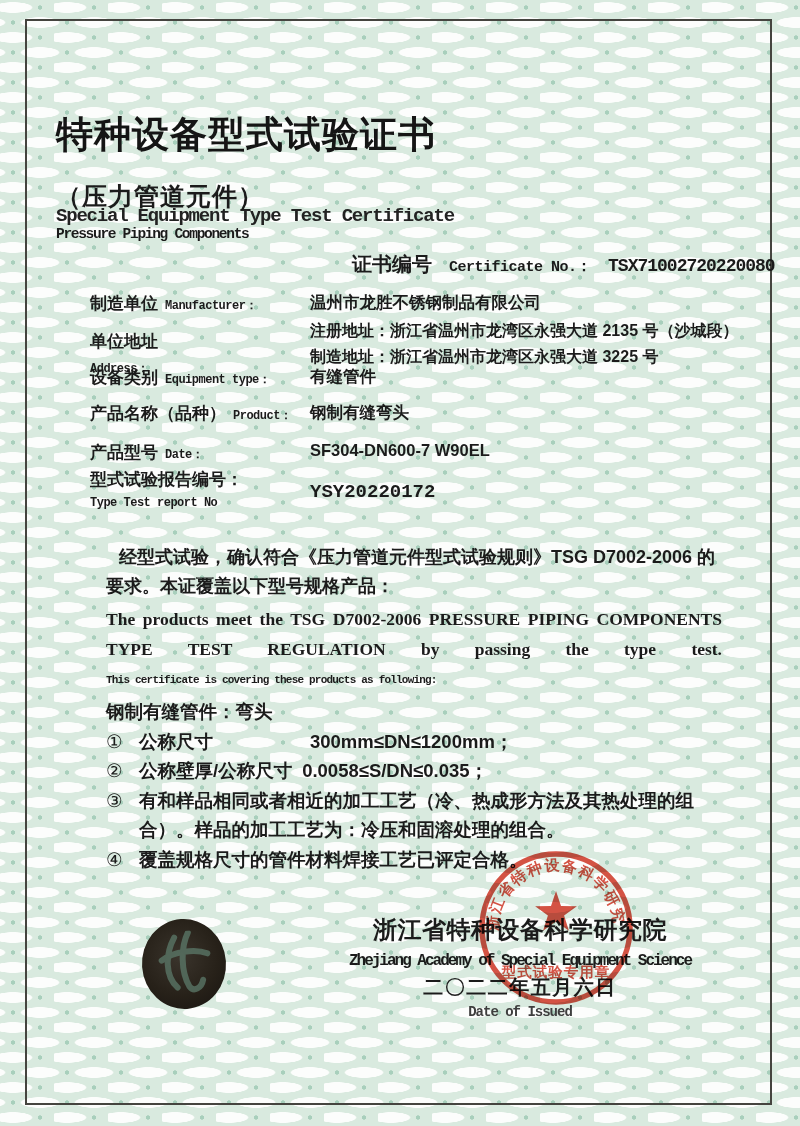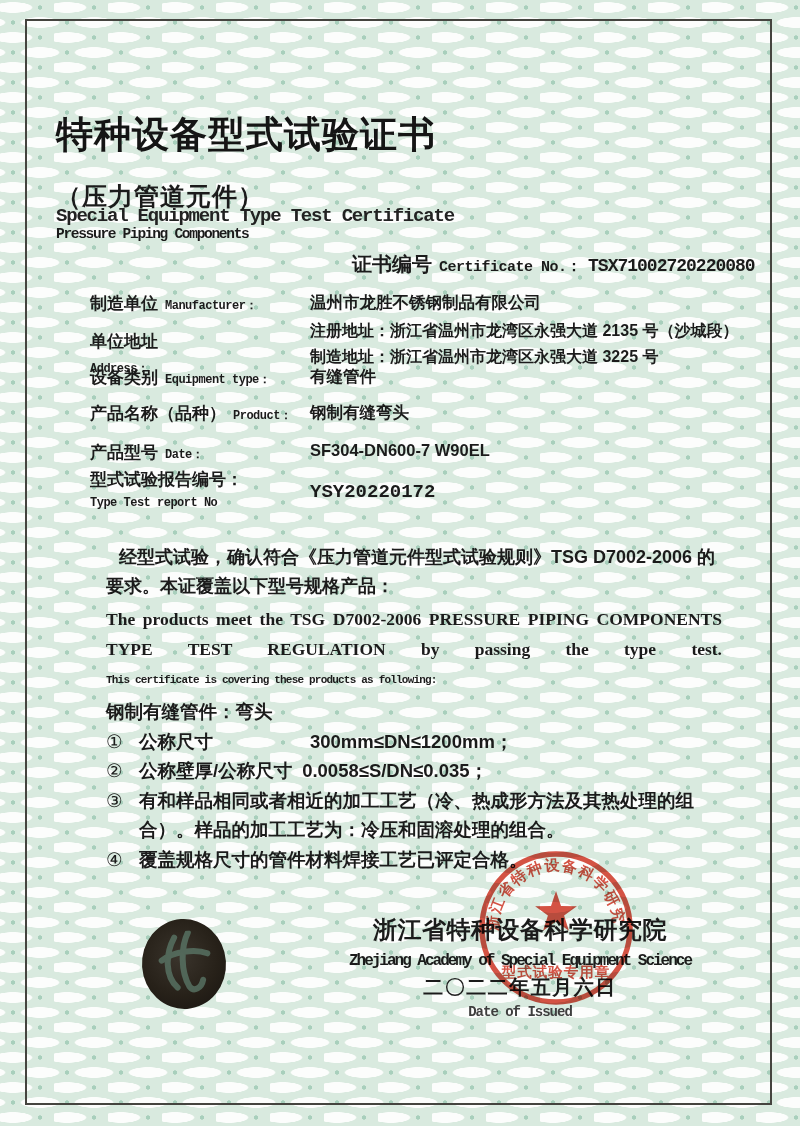--- a/index.html
+++ b/index.html
@@ -24,21 +24,21 @@
     border:2px solid #45443f;
   }
   .mono{font-family:"Liberation Mono",monospace;}
 
   .hdr{left:56px;top:0;width:745px;}
   .title-zh{top:110px;font-size:37px;font-weight:700;letter-spacing:1px;color:#151515;}
   .title-en{top:161px;font-size:19px;font-weight:700;letter-spacing:-1.2px;color:#222;margin-top:44px;}
   .sub-zh{top:180px;font-size:25px;font-weight:700;letter-spacing:1px;}
   .sub-en{top:226px;font-size:14.5px;font-weight:700;letter-spacing:-1.3px;}
 
-  .certline{left:352px;top:251px;display:flex;align-items:baseline;gap:7px;white-space:nowrap;}
+  .certline{left:352px;top:251px;display:flex;align-items:baseline;gap:17px;white-space:nowrap;}
   .certline .zh{font-size:20px;font-weight:700;}
   .certline .en{font-size:15px;font-weight:700;letter-spacing:-0.5px;}
   .certline .no{font-size:18px;font-weight:700;letter-spacing:-1px;}
 
   .fieldrow{left:90px;width:660px;}
   .fl{display:flex;align-items:baseline;gap:7px;white-space:nowrap;}
   .fl .zh{font-size:17px;font-weight:700;}
   .fl .en{font-size:12px;font-weight:700;letter-spacing:-0.5px;}
   .fval{position:absolute;left:220px;top:0;font-size:16.5px;font-weight:700;white-space:nowrap;}
   .fval2{line-height:26px;}

